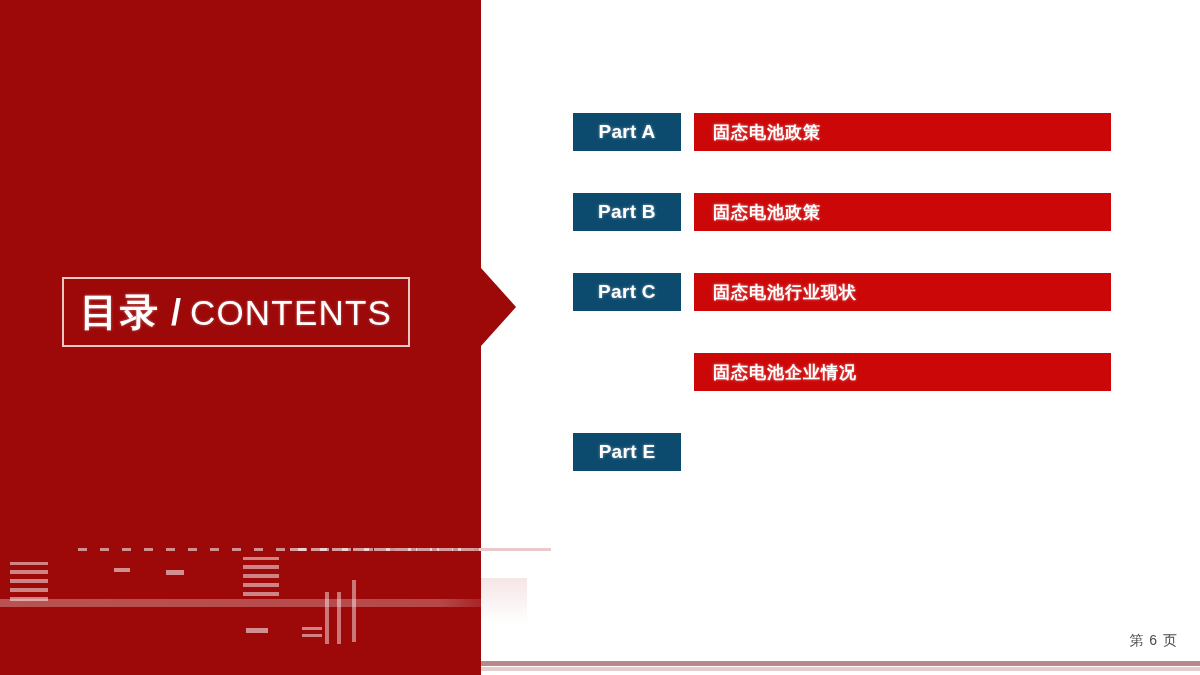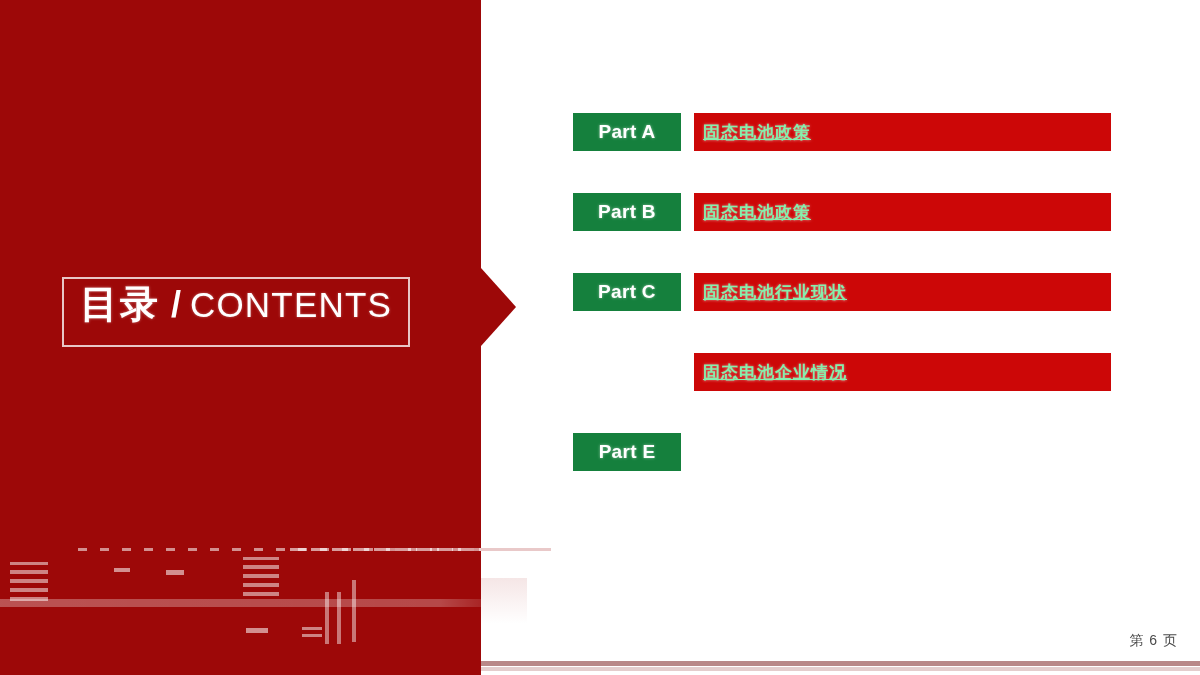--- a/index.html
+++ b/index.html
@@ -11,21 +11,21 @@
   #left-panel{position:absolute;left:0;top:0;width:481px;height:675px;background:#9d0808;}
 
   
   #arrow{position:absolute;left:481px;top:268px;width:0;height:0;
          border-top:39px solid transparent;border-bottom:39px solid transparent;
          border-left:35px solid #9d0808;}
 
   
   #title-box{position:absolute;left:62px;top:277px;width:348px;height:70px;
              border:2px solid #e8c6c6;box-sizing:border-box;
-             display:flex;justify-content:center;}
+             display:flex;align-items:center;justify-content:center;}
   #title-inner{display:flex;align-items:baseline;white-space:nowrap;color:#fff;}
   #title-cn{font-size:38px;font-weight:bold;letter-spacing:2px;
             text-shadow:0 0 3px rgba(255,255,255,.45);}
   #title-slash{font-size:36px;font-weight:bold;margin:0 9px 0 11px;}
   #title-en{font-size:35px;font-weight:300;letter-spacing:1.2px;
             text-shadow:0 0 3px rgba(255,255,255,.35);}
 
   
   .decor{position:absolute;pointer-events:none;}
   .hline{background:rgba(255,255,255,.55);}
@@ -43,28 +43,28 @@
   #dashrow{position:absolute;left:78px;top:548px;width:410px;height:3px;
            background:repeating-linear-gradient(90deg,
              rgba(255,255,255,.55) 0 9px, rgba(255,255,255,0) 9px 22px);}
   #dashrow2{position:absolute;left:290px;top:548px;width:200px;height:3px;
            background:repeating-linear-gradient(90deg,
              rgba(255,255,255,.6) 0 16px, rgba(255,255,255,0) 16px 21px);}
 
   
   #rows{position:absolute;left:573px;top:113px;width:540px;}
   .row{position:relative;height:38px;margin-bottom:42px;}
-  .chip{position:absolute;left:0;top:0;width:108px;height:38px;background:#15803d;
+  .chip{position:absolute;left:0;top:0;width:108px;height:38px;background:#0c4a6e;
         display:flex;align-items:center;justify-content:center;}
   .chip span{color:#fff;font-size:19px;font-weight:bold;letter-spacing:.3px;
              text-shadow:0 0 3px rgba(255,255,255,.5);}
   .bar{position:absolute;left:121px;top:0;width:417px;height:38px;background:#cc0707;
        display:flex;align-items:center;}
-  .bar span{color:#86efac;font-size:17px;font-weight:bold;margin-left:9px;letter-spacing:1px;
-            text-shadow:0 0 3px rgba(255,255,255,.5);text-decoration:underline;}
+  .bar span{color:#ffffff;font-size:17px;font-weight:bold;margin-left:19px;letter-spacing:1px;
+            text-shadow:0 0 3px rgba(255,255,255,.5);}
 
   
   #page-no{position:absolute;right:22px;bottom:25px;color:#4a4a4a;font-size:14px;
            letter-spacing:1px;}
 
   
   #bottom-line{position:absolute;left:481px;bottom:9px;width:719px;height:5px;
                background:#b98888;}
   #bottom-line2{position:absolute;left:481px;bottom:4px;width:719px;height:4px;
                background:#d9b8b8;opacity:.7;}

